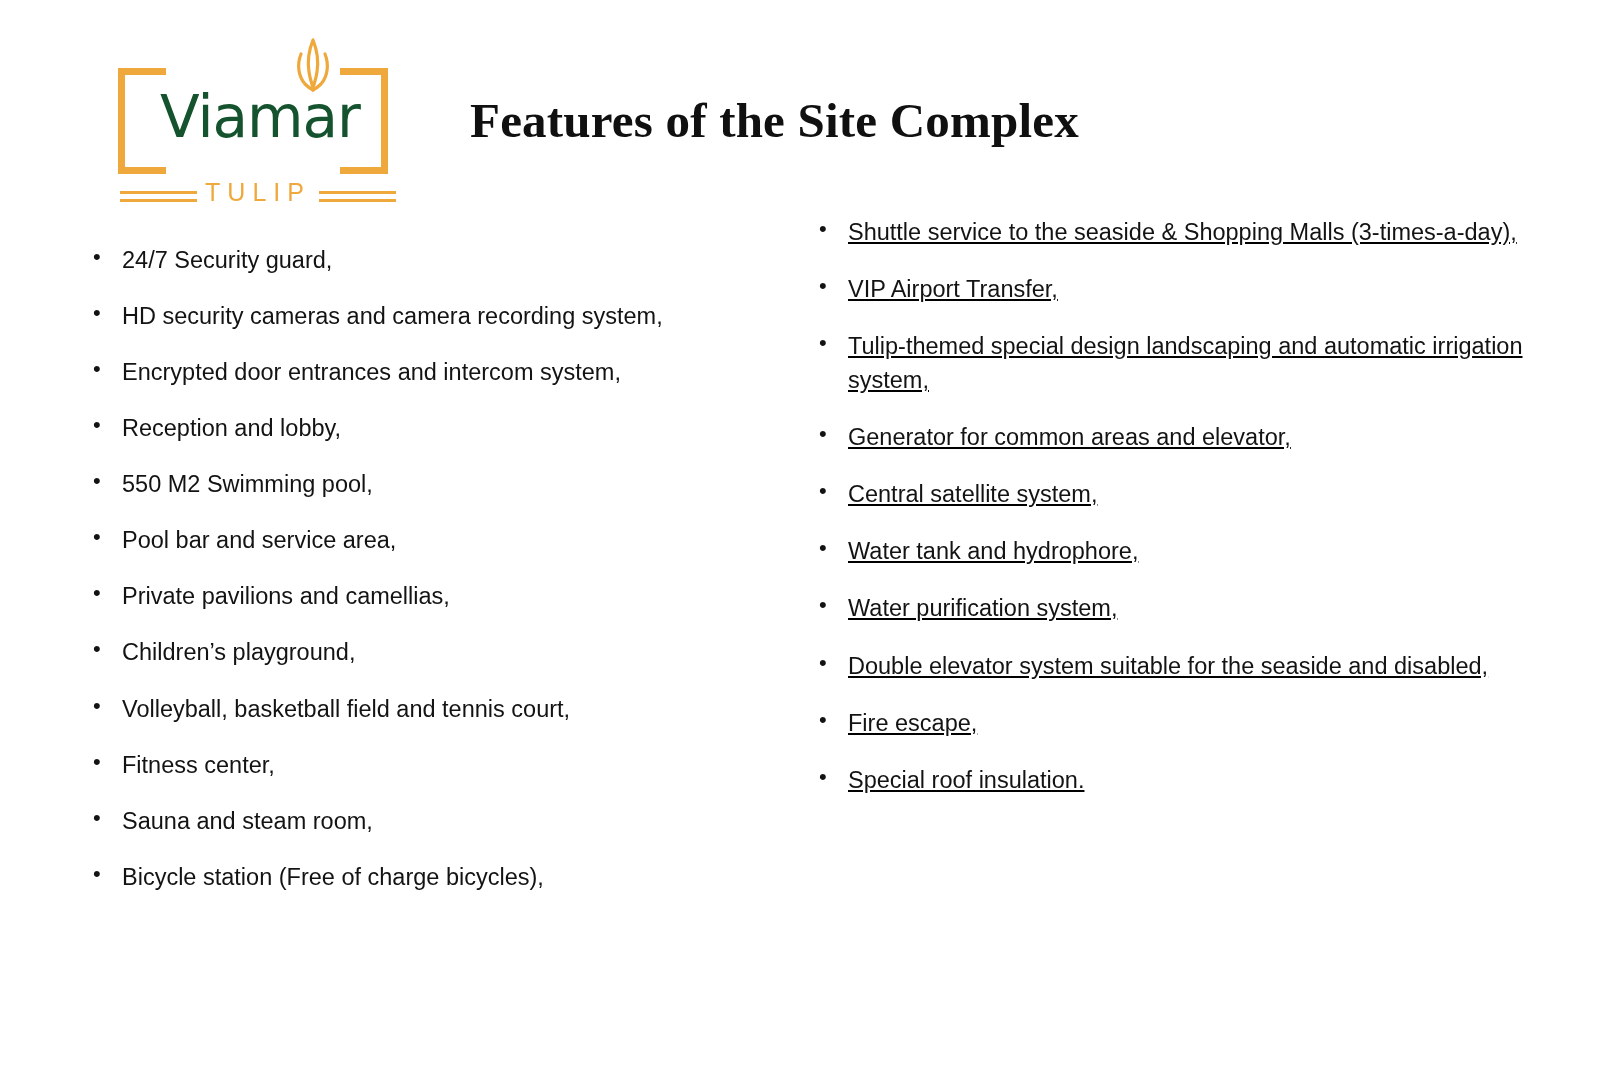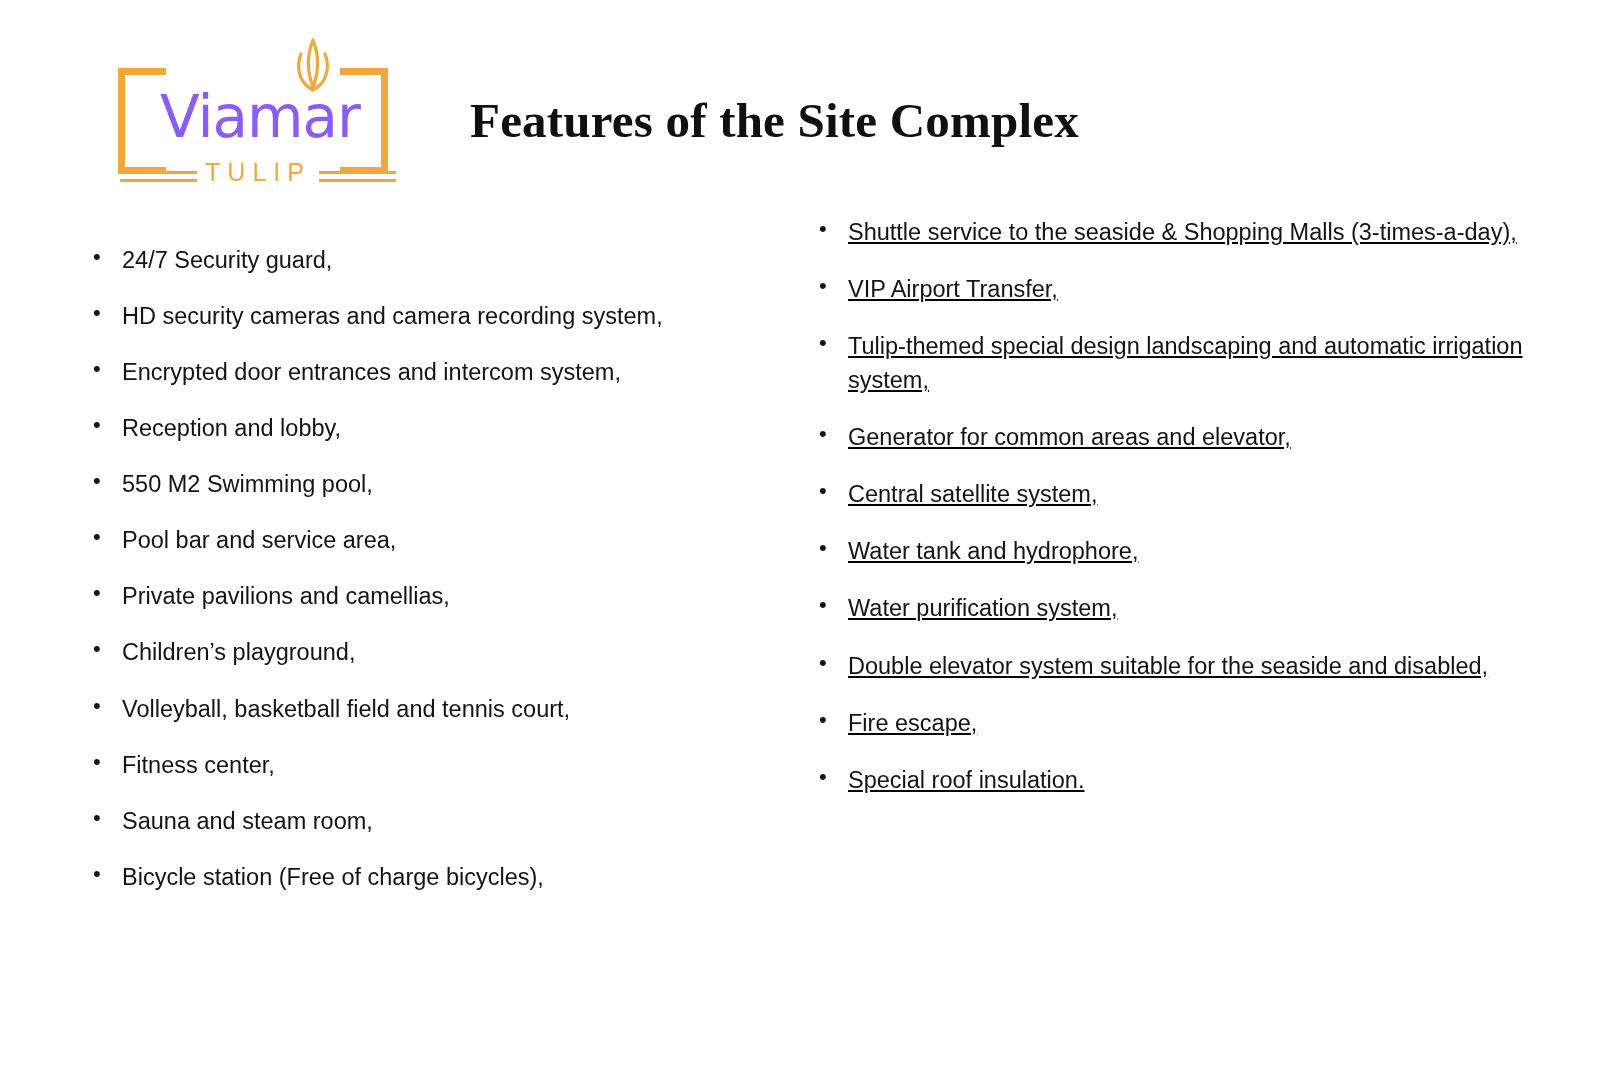--- a/index.html
+++ b/index.html
@@ -55,28 +55,28 @@
   }
   .logo-word {
     position: absolute;
     left: 22px;
     top: 26px;
     width: 260px;
     text-align: center;
     font-family: "DejaVu Sans", sans-serif;
     font-size: 58px;
     line-height: 86px;
-    color: #8b5cf6;
+    color: #14532d;
     letter-spacing: -1px;
     font-style: normal;
   }
   .logo-sub-wrap {
     position: absolute;
     left: 12px;
-    top: 110px;
+    top: 130px;
     width: 276px;
     display: flex;
     align-items: center;
     gap: 8px;
   }
   .logo-rule {
     flex: 1 1 auto;
     height: 0;
     border-top: 3px solid #efa83c;
     position: relative;

